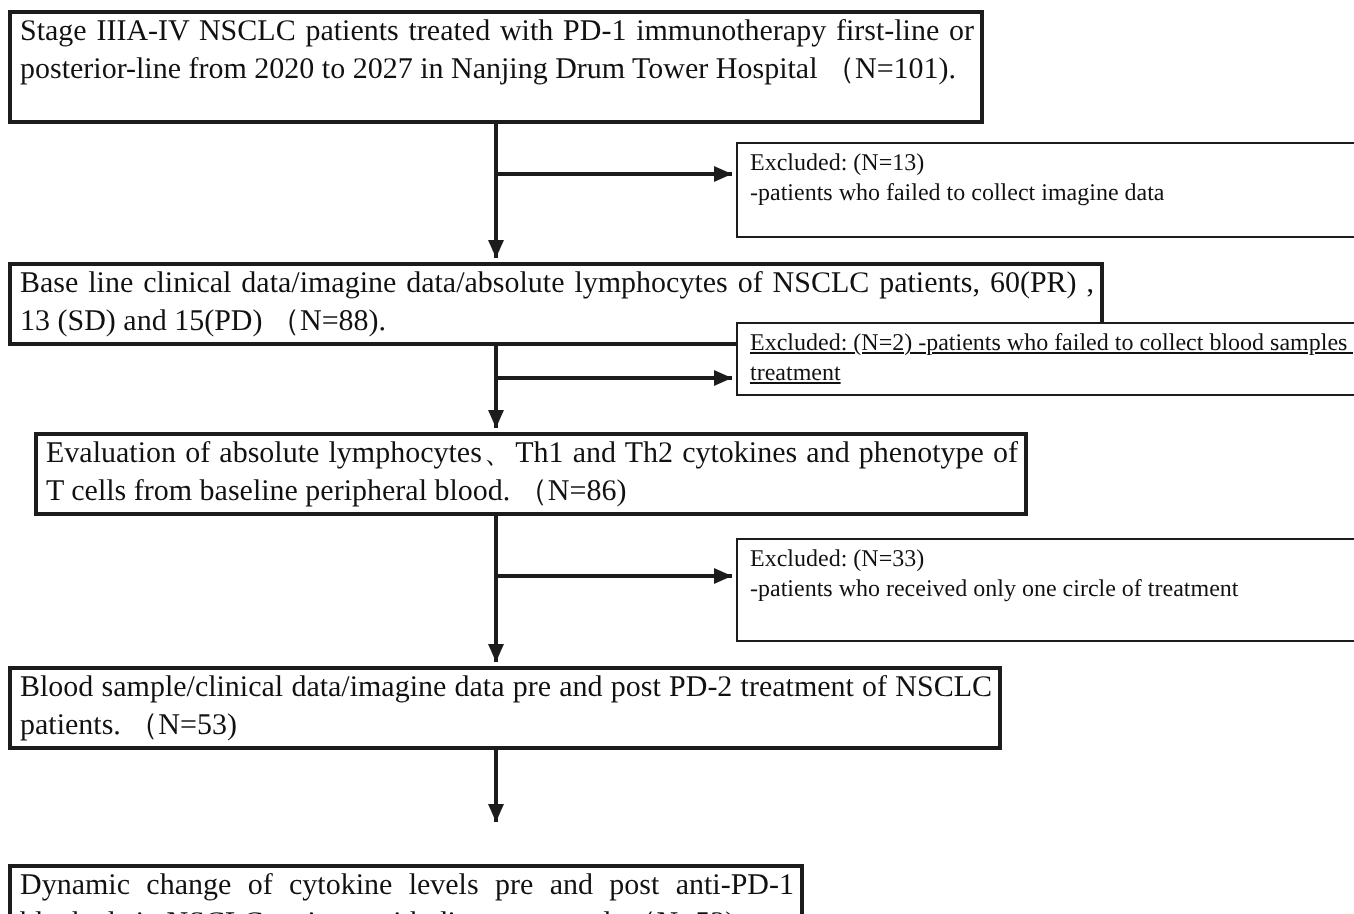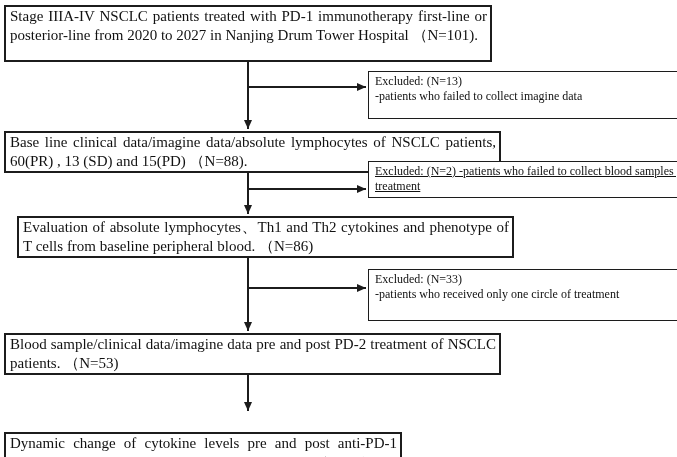--- a/index.html
+++ b/index.html
@@ -22,21 +22,21 @@
   svg.connectors line { stroke: #1c1c1c; stroke-width: 2; }
   .mbox {
     position: absolute; left: 4px;
     border: 2px solid #1c1c1c;
     background: #ffffff;
     font-size: 15px; line-height: 19px;
     text-align: justify;
     padding: 0 3px 0 4px;
   }
   #box1 { top: 5px;   width: 488px; min-height: 57px; }
-  #box2 { top: 131px; width: 497px; min-height: 39px; }
+  #box2 { top: 131px; width: 548px; min-height: 39px; }
   #box3 { top: 216px; width: 497px; min-height: 42px; margin-left: 13px; }
   #box4 { top: 333px; width: 497px; min-height: 41px; }
   #box5 { top: 413px; width: 398px; min-height: 40px; margin-top: 19px; }
   .ebox {
     position: absolute; left: 368px; width: 339px;
     border: 1.5px solid #1c1c1c;
     background: #ffffff;
     font-size: 12px; line-height: 14.5px;
     padding: 2px 2px 2px 6px;
   }

